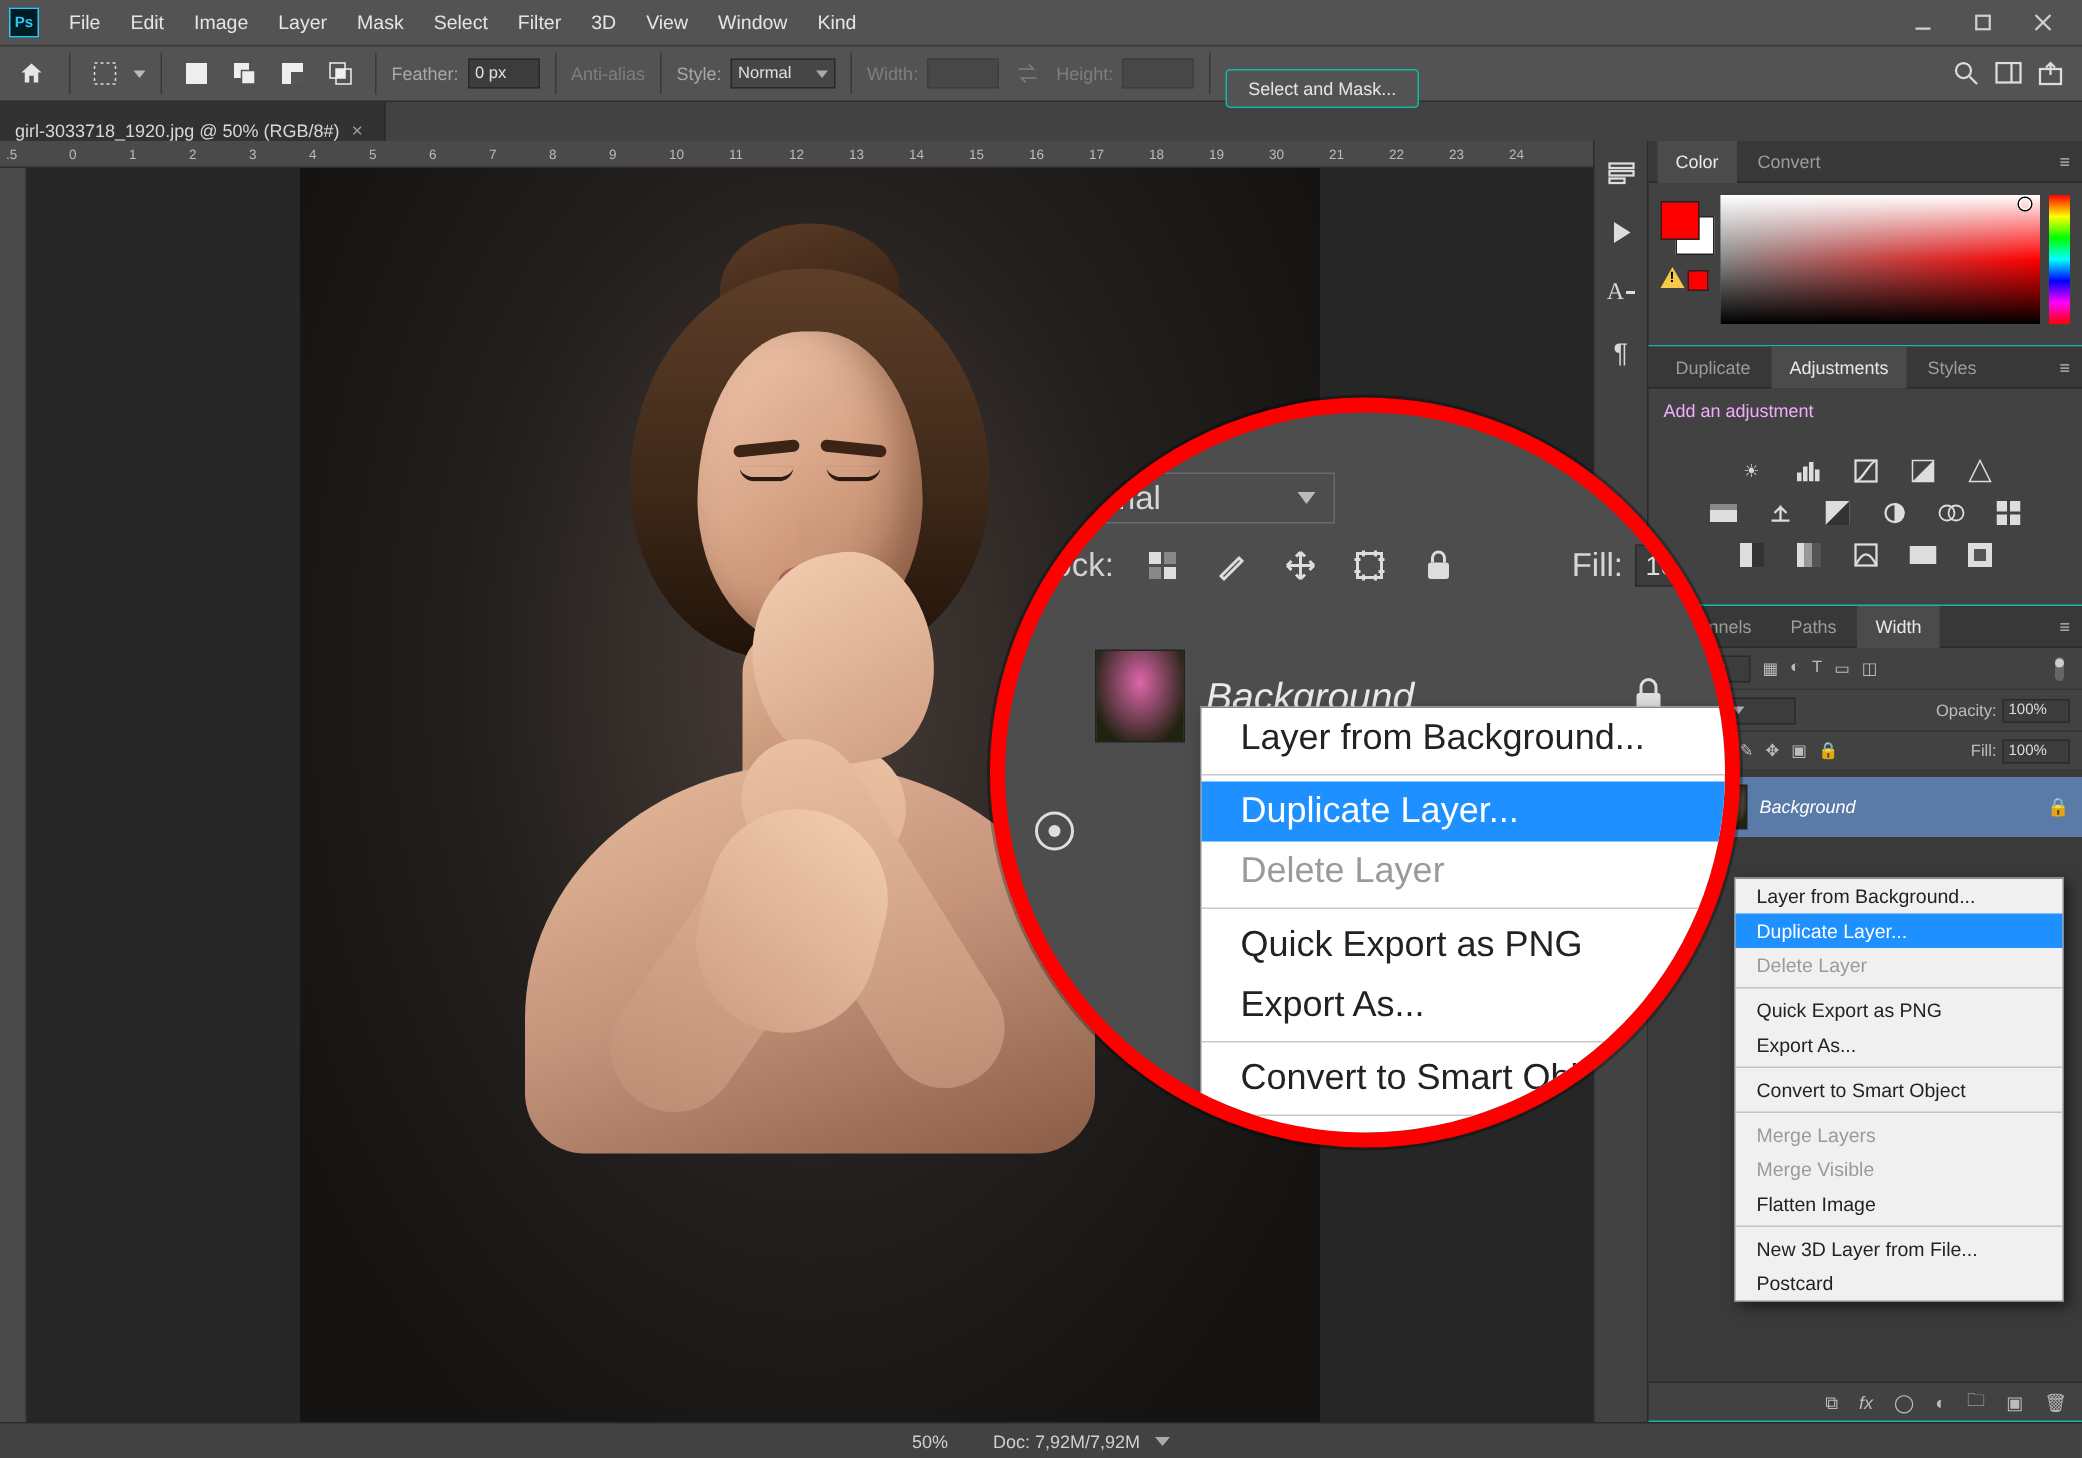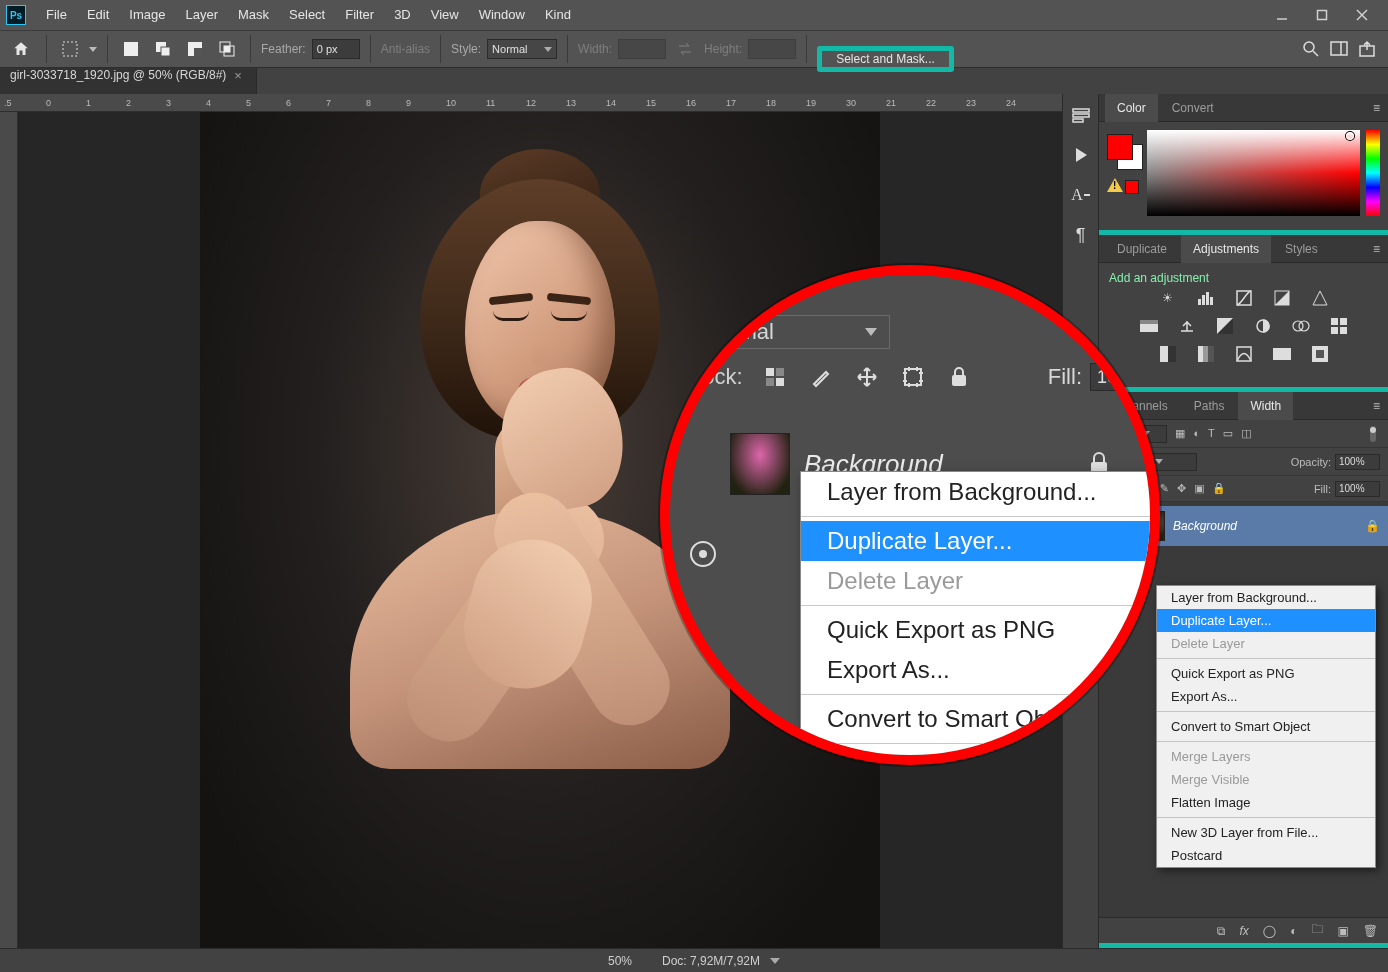--- a/index.html
+++ b/index.html
@@ -15,27 +15,27 @@
 
 
 .options-bar { height:38px; background:#535353; border-top:1px solid #3a3a3a; border-bottom:1px solid #2e2e2e; display:flex; align-items:center; padding:0 6px; gap:6px; }
 .options-bar .home { width:30px; height:30px; display:flex; align-items:center; justify-content:center; background:#535353; border:1px solid #535353; }
 .options-bar .divider { width:1px; height:28px; background:#3a3a3a; margin:0 4px; }
 .opt-btn { width:26px; height:26px; display:flex; align-items:center; justify-content:center; }
 .opt-label { color:#a8a8a8; }
 .opt-input { width:48px; height:20px; background:#3c3c3c; border:1px solid #2a2a2a; color:#e0e0e0; padding:0 4px; font-size:11px; }
 .opt-select { width:70px; height:20px; background:#464646; border:1px solid #2a2a2a; color:#e0e0e0; padding:0 4px; font-size:11px; display:flex; align-items:center; justify-content:space-between; }
 .opt-select .caret { border-left:4px solid transparent; border-right:4px solid transparent; border-top:5px solid #aaa; }
-.mask-btn { height:26px; padding:0 14px; background:#535353; border:5px solid #14b8a6; border-radius:3px; color:#e5e5e5; font-size:12px; display:flex; align-items:center;margin-top:20px; }
+.mask-btn { height:26px; padding:0 14px; background:#535353; border:1px solid #14b8a6; border-radius:3px; color:#e5e5e5; font-size:12px; display:flex; align-items:center;margin-top:20px; }
 .opt-disabled{ opacity:.5; }
 .right-icons { display:flex; align-items:center; gap:10px; margin-left:auto; padding-right:6px; }
 
 
 .doc-tab-bar { height:26px; background:#424242; display:flex; align-items:flex-end; }
-.doc-tab { height:26px; padding:0 14px 0 10px; background:#323232; color:#d7d7d7; font-size:12px; display:flex; align-items:flex-start; gap:8px; border-right:1px solid #2a2a2a; }
+.doc-tab { height:26px; padding:11px 14px 0 10px; background:#323232; color:#d7d7d7; font-size:12px; display:flex; align-items:flex-end; gap:8px; border-right:1px solid #2a2a2a; }
 .doc-tab .close { color:#9a9a9a; font-size:13px; }
 
 
 .workspace { position:absolute; top:94px; bottom:24px; left:0; right:0; display:flex; }
 .canvas-col { flex:1; display:flex; flex-direction:column; background:#323232; position:relative; }
 .ruler-h { height:18px; background:#4a4a4a; border-bottom:1px solid #2e2e2e; position:relative; overflow:hidden; color:#bbb; font-size:9px; }
 .ruler-h .tick { position:absolute; top:4px; }
 .ruler-v { width:18px; background:#4a4a4a; border-right:1px solid #2e2e2e; position:absolute; left:0; top:18px; bottom:0; }
 .canvas-area { position:absolute; left:18px; top:18px; right:0; bottom:0; background:#262626; display:flex; align-items:flex-start; justify-content:center; overflow:hidden; }
 .canvas { width:680px; height:100%; background: radial-gradient(ellipse 60% 75% at 50% 40%, #4a3e38 0%, #221f1e 55%, #141312 100%); position:relative; margin-top:0; }
@@ -57,21 +57,21 @@
 .hand-l{ width:120px;height:140px; background:linear-gradient(160deg,#f2cdb0,#cf9e82); position:absolute; left:34%; top:190px; border-radius:60px 50px 50px 50px/70px; transform:rotate(-10deg); }
 .arm-r{ width:80px; height:260px; background:linear-gradient(200deg,#ecc2a3,#bd8d73); position:absolute; right:16%; top:300px; border-radius:50px; transform:rotate(-32deg); }
 .hand-r{ width:120px;height:150px; background:linear-gradient(200deg,#f2cdb0,#cf9e82); position:absolute; right:30%; top:360px; border-radius:60px; transform:rotate(15deg); }
 
 
 .tool-strip { width:36px; background:#424242; border-left:1px solid #2a2a2a; display:flex; flex-direction:column; align-items:center; gap:18px; padding:10px 0; }
 .tool-strip .ic{ width:22px;height:22px; display:flex;align-items:center;justify-content:center; color:#d8d8d8;}
 
 
 .panels { width:290px; background:#424242; display:flex; flex-direction:column; border-left:1px solid #2a2a2a; }
-.panel { border-bottom:5px solid #14b8a6; }
+.panel { border-bottom:1px solid #14b8a6; }
 .panel-tabs { height:28px; display:flex; align-items:center; background:#383838; border-bottom:1px solid #2a2a2a; padding-left:6px; gap:2px; }
 .ptab { padding:0 12px; height:28px; line-height:28px; color:#9c9c9c; font-size:12px; }
 .ptab.active { background:#4b4b4b; color:#e8e8e8; }
 .panel-menu { margin-left:auto; padding:0 8px; color:#bbb; }
 
 
 .color-body{ height:108px; position:relative; padding:6px 8px 8px 8px; display:flex; gap:6px; }
 .fg-bg { width:34px; position:relative; }
 .fg-sw{ width:26px;height:26px;border:1px solid #222;background:#f00;position:absolute;left:0;top:6px; z-index:2;}
 .bg-sw{ width:26px;height:26px;border:1px solid #222;background:#fff;position:absolute;left:10px;top:16px; }
@@ -80,21 +80,21 @@
 .warn-sw{ position:absolute; left:18px; top:52px; width:14px;height:14px;background:#f00;border:1px solid #222;}
 .spectrum{ flex:1; height:86px; position:relative; background:
   linear-gradient(to bottom, rgba(255,255,255,1), rgba(255,255,255,0) 50%, rgba(0,0,0,0) 50%, rgba(0,0,0,1)),
   linear-gradient(to right, #888, #f00);
   margin-top:2px;}
 .spectrum .marker{ position:absolute; right:6px; top:2px; width:8px;height:8px; border:1px solid #fff; border-radius:50%; box-shadow:0 0 0 1px #000;}
 .hue-strip{ width:14px; height:86px; background:linear-gradient(to bottom,#f00,#ff0,#0f0,#0ff,#00f,#f0f,#f00); margin-top:2px;}
 
 
 .adj-body{ padding:8px 10px 14px; }
-.adj-title{ color:#86efac; font-size:12px; margin-bottom:4px;}
+.adj-title{ color:#f0abfc; font-size:12px; margin-bottom:24px;}
 .adj-row{ display:flex; gap:18px; margin-bottom:10px; justify-content:center; }
 .adj-ic{ width:20px;height:18px; display:flex;align-items:center;justify-content:center; color:#d6d6d6; }
 
 
 .layers-body{ flex:1; display:flex; flex-direction:column; }
 .layers-opts{ height:28px; display:flex; align-items:center; gap:8px; padding:0 8px; color:#bcbcbc; font-size:11px; border-bottom:1px solid #353535;}
 .layers-opts .sel{ height:18px; background:#3c3c3c; border:1px solid #2a2a2a; padding:0 6px; display:flex; align-items:center; gap:6px; min-width:60px;}
 .layers-opts .sel .caret{border-left:4px solid transparent;border-right:4px solid transparent;border-top:5px solid #aaa;}
 .layers-opts .iconrow{display:flex;gap:8px;}
 .layers-opts2{ height:26px; display:flex; align-items:center; gap:8px; padding:0 8px; color:#bcbcbc; font-size:11px; border-bottom:1px solid #353535;}

